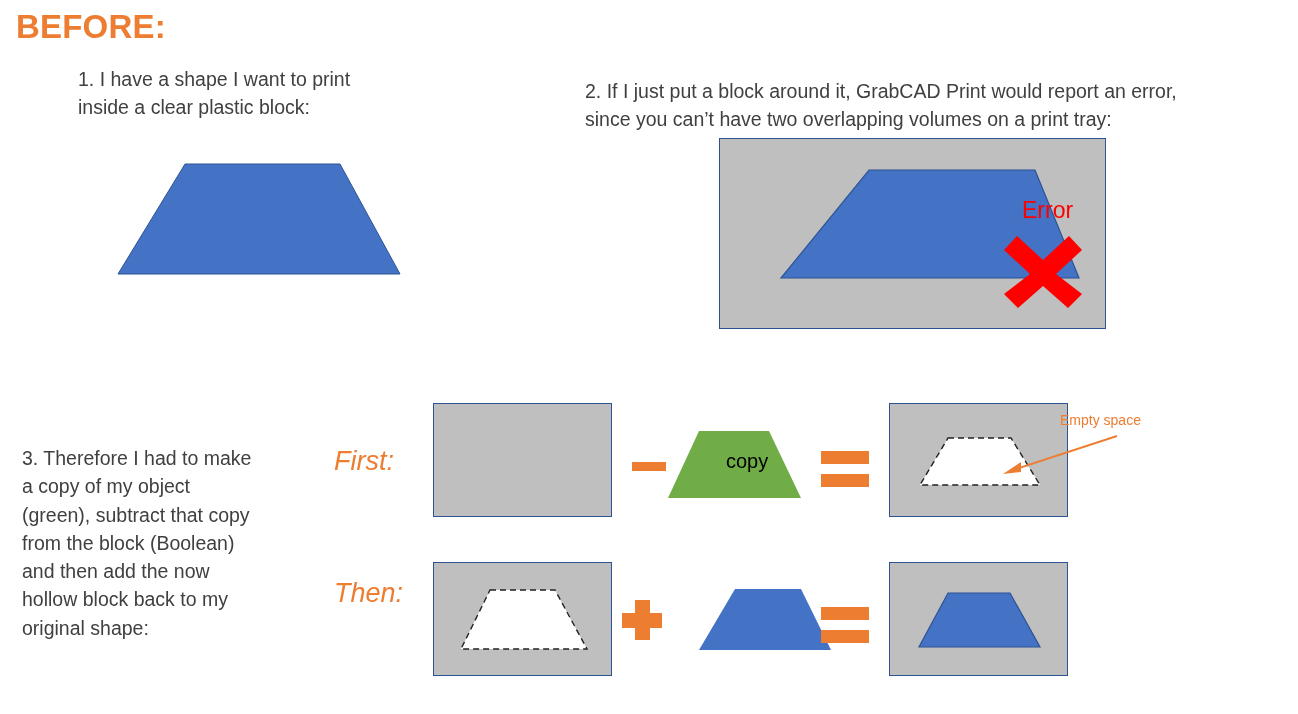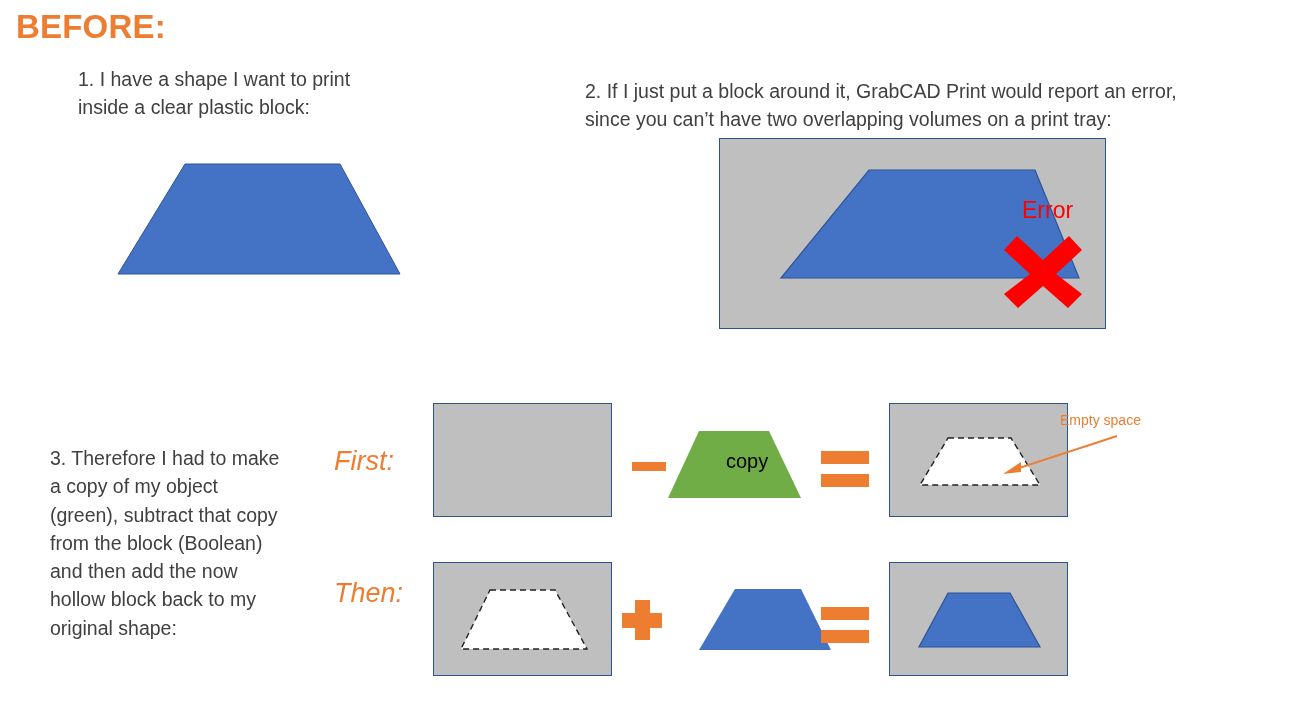--- a/index.html
+++ b/index.html
@@ -30,21 +30,21 @@
 
   
   .body-text {
     font-size: 19.5px;
     color: #404040;
     line-height: 1.45;
     white-space: pre-line;
   }
   #step1-text { left: 78px;  top: 65px;  width: 360px; }
   #step2-text { left: 585px; top: 61px;  width: 700px; margin-top: 16px; }
-  #step3-text { left: 22px;  top: 444px; width: 300px; margin-left: 28px; }
+  #step3-text { left: 22px;  top: 444px; width: 300px; }
 
   
   .step-label {
     font-size: 27px;
     color: #ED7D31;
     white-space: nowrap;
     font-style: italic;
   }
   #label-first { left: 334px; top: 446px; }
   #label-then  { left: 334px; top: 578px; }

